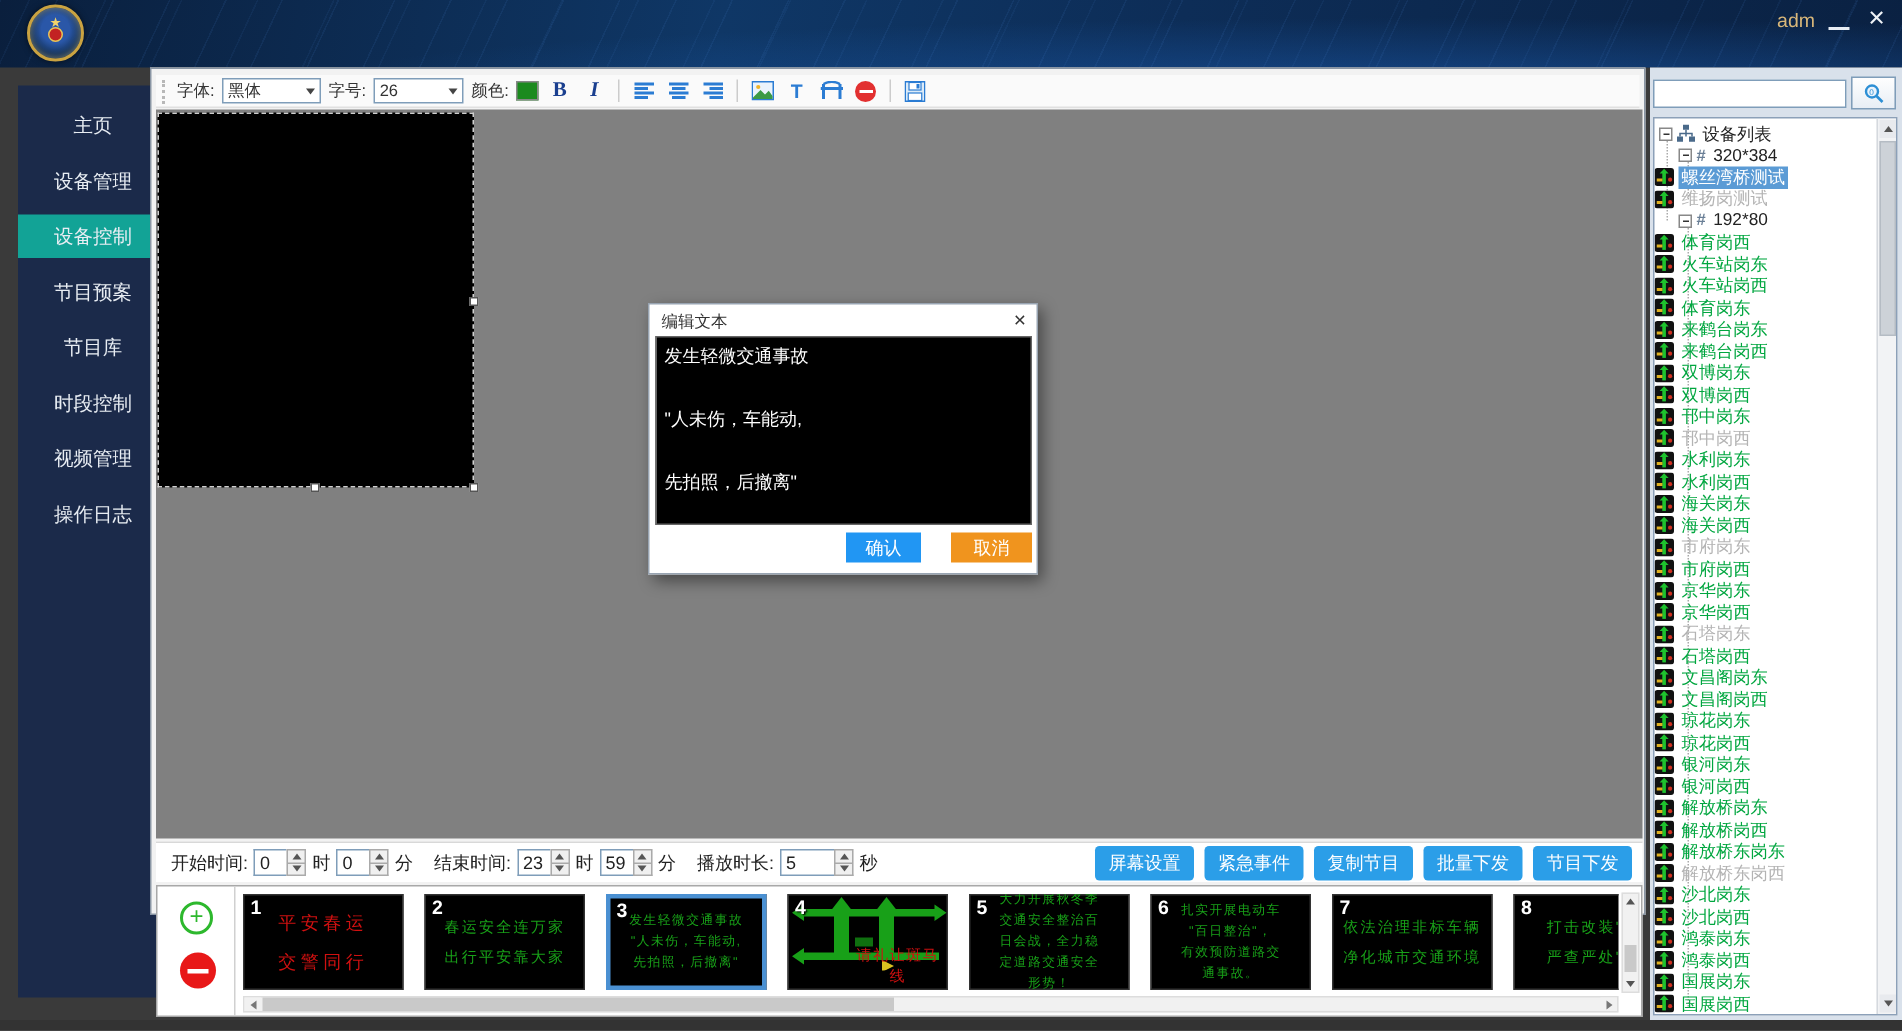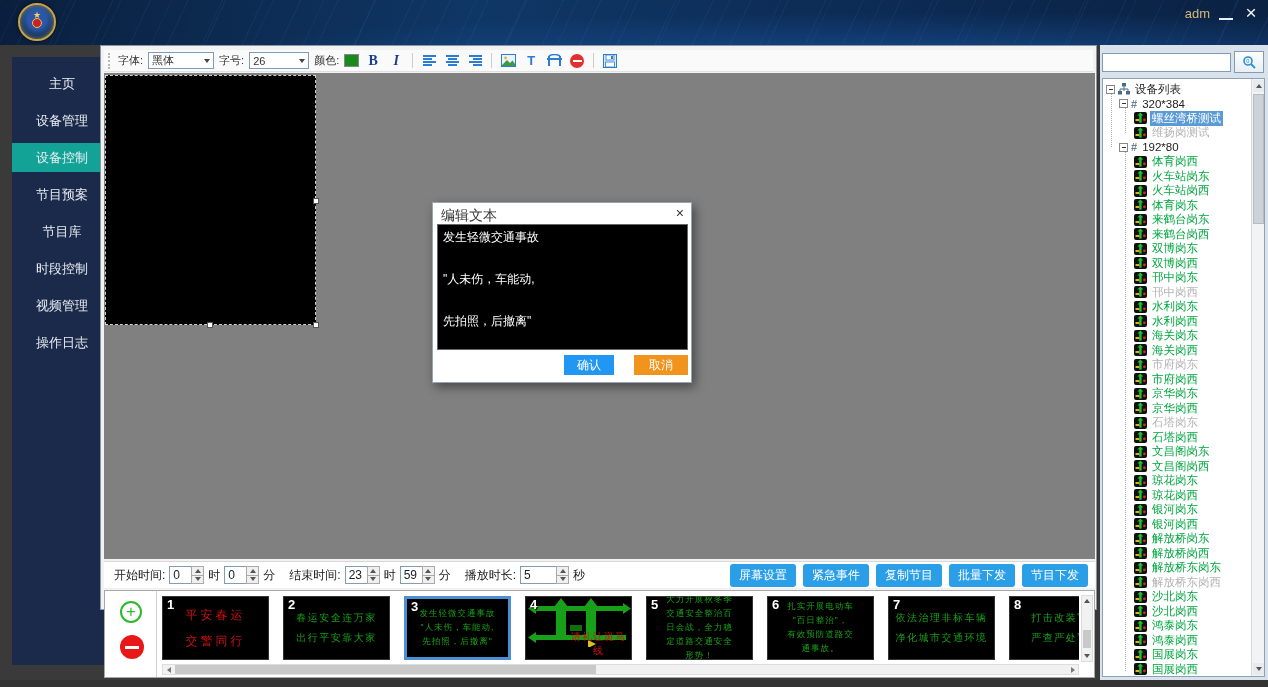--- a/index.html
+++ b/index.html
@@ -60,21 +60,21 @@
   #led { position:absolute; left:1px; top:2px; width:211px; height:250px; background:#000;
     border:1px dashed #cfcfcf; }
   #led .lines { padding:56px 0 0 9px; }
   #led .lines div { color:var(--led-green,#1f9e1f); font-size:21px; letter-spacing:2px; height:51px; white-space:nowrap; }
   .handle { position:absolute; width:6px; height:6px; background:#fff; border:1px solid #555; }
   .h-r { right:-4px; top:122px; } .h-b { bottom:-4px; left:101px; } .h-br { right:-4px; bottom:-4px; }
 
   
   #modal { position:absolute; left:432px; top:202px; width:260px; height:181px; background:#fff;
     border:1px solid #98a4b2; box-shadow:3px 4px 10px rgba(0,0,0,.45); z-index:50; }
-  #modal .mtitle { position:absolute; left:8px; top:4px; font-size:14px; color:#333; }
+  #modal .mtitle { position:absolute; left:8px; top:4px; font-size:11px; color:#333; }
   #modal .mclose { position:absolute; right:7px; top:2px; font-size:14px; color:#333; cursor:pointer; }
   #modal textarea { position:absolute; left:4px; top:21px; width:251px; height:126px; background:#000; color:#fff;
     border:1px solid #666; resize:none; font-family:"Liberation Sans","DejaVu Sans",sans-serif;
     font-size:12px; line-height:21px; padding:2px 5px; overflow:hidden; }
   .mbtn { position:absolute; bottom:7px; height:20px; border:none; color:#fff; font-size:12px; cursor:pointer; }
   #confirm-btn { left:131px; width:50px; background:var(--confirm-blue,#2196f3); }
   #cancel-btn { left:201px; width:54px; background:var(--cancel-orange,#f0941e); }
 
   
   #controls { position:absolute; left:3px; top:515px; width:991px; height:27px; background:#fff;
@@ -127,21 +127,21 @@
   #vscroll .thumbbar { position:absolute; left:1px; top:34px; width:8px; height:18px; background:#c9c9c9; }
 
   
   #right { position:absolute; left:1100px; top:45px; width:168px; height:635px; background:#d9e1eb; }
   #search-input { position:absolute; left:2px; top:8px; width:129px; height:19px; border:1px solid #7f9db9; font-size:12px; padding:0 3px; }
   #search-btn { position:absolute; left:134px; top:6px; width:30px; height:22px; background:linear-gradient(#fefefe,#e8eef5);
     border:1px solid #7f9db9; display:flex; align-items:center; justify-content:center; cursor:pointer; }
   #tree-panel { position:absolute; left:2px; top:33px; width:163px; height:599px; background:#fff; border:1px solid #8ca0b8; overflow:hidden; }
   #tree-rows { position:absolute; left:0; top:3px; width:148px; z-index:2; }
   .trow { display:flex; align-items:center; gap:3px; height:14.5px; font-size:11.5px; white-space:nowrap; cursor:pointer; }
-  .trow.lvl0 { padding-left:3px; } .trow.lvl1 { padding-left:16px; } .trow.lvl2 { padding-left:31px; }
+  .trow.lvl0 { padding-left:3px; } .trow.lvl1 { padding-left:16px; } .trow.lvl2 { }
   .expander { position:relative; width:9px; height:9px; border:1px solid #888; background:#fff; flex:0 0 9px; }
   .expander::after { content:""; position:absolute; left:1.5px; right:1.5px; top:3px; height:1px; background:#333; }
   .ticon { display:flex; align-items:center; flex:0 0 auto; }
   .gicon { color:#6a7f96; font-weight:bold; font-size:11px; }
   .tlabel { color:#222; padding:0 2px; }
   .tlabel.online { color:var(--online-green,#00a63f); }
   .tlabel.offline { color:var(--offline-gray,#b3b3b3); }
   .tlabel.selected { background:var(--selected-blue,#5b9bd5); color:#fff; }
   .guide { position:absolute; border-left:1px dotted #aaa; z-index:1; }
   #tree-scroll { position:absolute; right:0; top:0; width:13px; height:597px; background:#f2f3f5; border-left:1px solid #d5d9de; z-index:5; }

